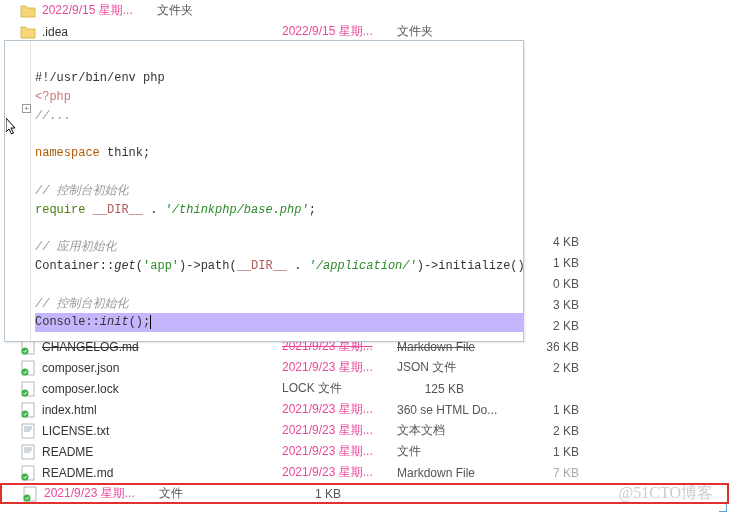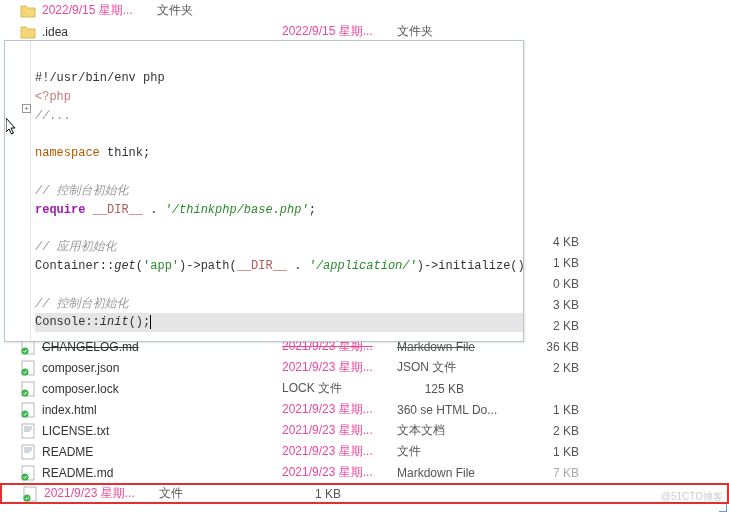--- a/index.html
+++ b/index.html
@@ -83,54 +83,55 @@
       font-size: 12px;
       line-height: 18.8px;
       padding-left: 30px;
       padding-top: 22px;
       white-space: pre;
       color: #333;
     }
     .c-shebang { color: #333; }
     .c-tag { color: #c77; }
     .c-comment { color: #999; font-style: italic; }
-    .c-keyword { color: #a21caf; font-weight: 700; }
+    .c-keyword { color: #4d7c0f; font-weight: 400; }
     .c-keyword-ns { color: #b05a00; font-weight: 500; }
     .c-string { color: #2a8a2a; }
     .c-const { color: #b05a5a; font-weight: 500; }
     .c-id { color: #333; }
     .c-call { color: #333; font-style: italic; }
     .c-path { color: #2a8a2a; font-style: italic; }
     .code-line-hl {
-      background: #e5e5e5;
+      background: #c4b5fd;
       display: inline-block;
       width: 100%;
     }
     .caret {
       display: inline-block;
       width: 1px;
       height: 14px;
       background: #000;
       vertical-align: middle;
       margin-left: 0;
     }
     .cursor-arrow {
       position: absolute;
       left: 6px;
       top: 118px;
       z-index: 20;
       font-size: 14px;
     }
     .watermark {
       position: absolute;
-      right: 6px;
+      right: 16px;
       bottom: 10px;
       color: #ccc;
-      font-size: 10px;
+      font-size: 16px;
       z-index: 3;
+      font-family: Liberation Serif, serif;
     }
     .corner-mark {
       position: absolute;
       right: 2px;
       bottom: 2px;
       width: 8px;
       height: 8px;
       border-right: 1px solid #5aa0d8;
       border-bottom: 1px solid #5aa0d8;
     }

